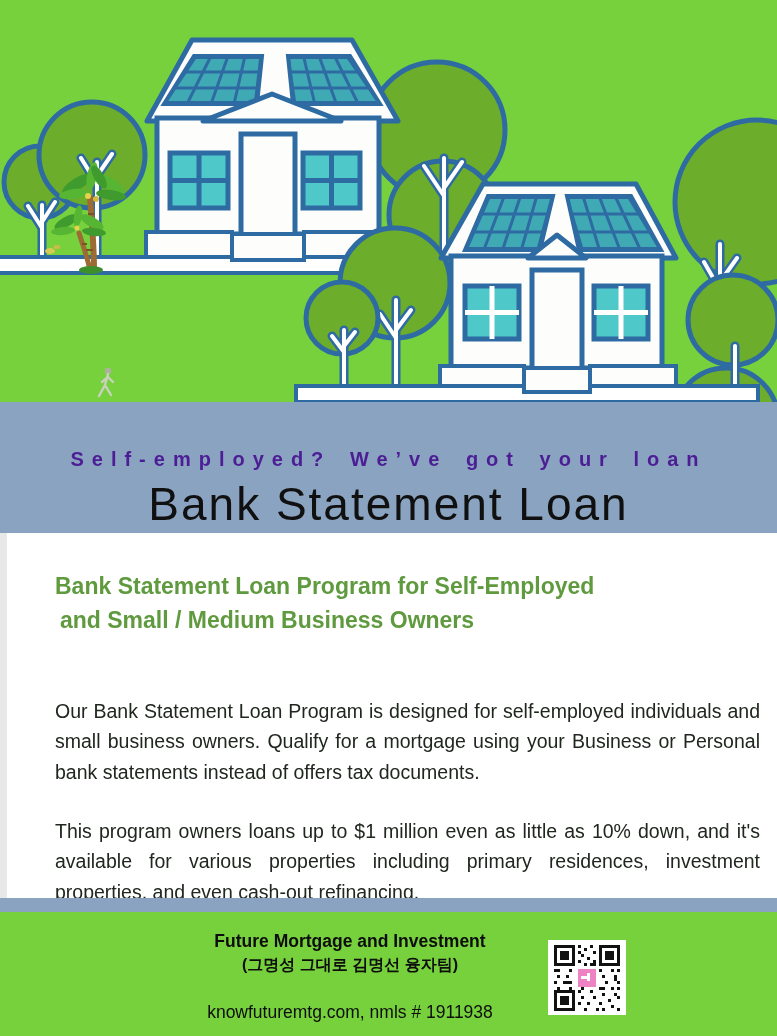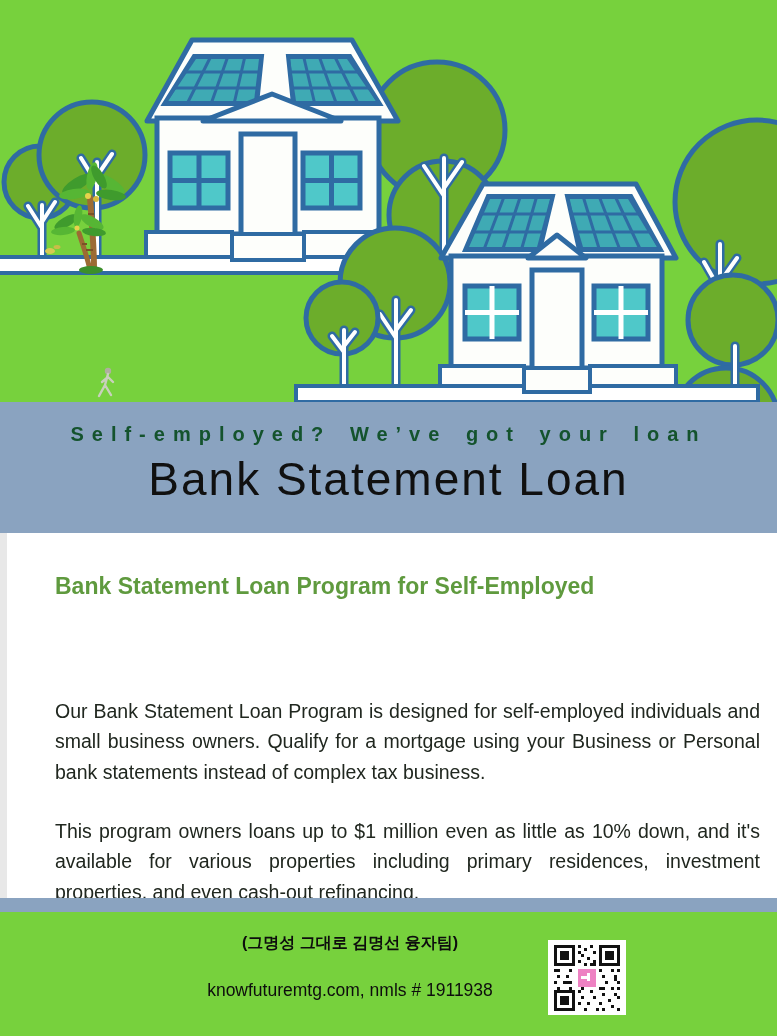--- a/index.html
+++ b/index.html
@@ -9,21 +9,21 @@
   }
   
   .hero{position:absolute;top:0;left:0;width:777px;height:402px;}
   .hero svg{display:block;}
   
   .banner{
     position:absolute;top:402px;left:0;width:777px;height:131px;
     background:#8aa3c0;text-align:center;
   }
   .tagline{
-    padding-top:21px;font-size:20px;font-weight:700;color:#14532d;
+    padding-top:46px;font-size:20px;font-weight:700;color:#4c1d95;
     letter-spacing:0.40em;word-spacing:0.25em;white-space:nowrap;
   }
   .big-title{
     margin-top:9px;font-size:46px;font-weight:400;color:#101010;
     letter-spacing:2px;line-height:1.05;
   }
   
   .content{
     position:absolute;top:533px;left:7px;width:777px;height:365px;
     background:#ffffff;color:#20271f;
@@ -218,28 +218,30 @@
   </div>
 
   <div class="banner">
     <div class="tagline">Self-employed? We’ve got your loan</div>
     <div class="big-title">Bank Statement Loan</div>
   </div>
 
   <div class="content">
     <div class="program-heading">
       <div class="l1">Bank Statement Loan Program for Self-Employed</div>
+      <div class="l2">and Small / Medium Business Owners</div>
     </div>
-    <p class="para para-1"><span>Our </span><span class="seg-b">Bank Statement Loan Program</span><span> is designed for </span><span class="seg-b">self-employed individuals and small business owners</span><span>. Qualify for a mortgage using your </span><span class="seg-b">Business or Personal bank statements</span><span> instead of complex tax business.</span></p>
+    <p class="para para-1"><span>Our </span><span class="seg-b">Bank Statement Loan Program</span><span> is designed for </span><span class="seg-b">self-employed individuals and small business owners</span><span>. Qualify for a mortgage using your </span><span class="seg-b">Business or Personal bank statements</span><span> instead of offers tax documents.</span></p>
     <p class="para para-2"><span>This program owners </span><span class="seg-b">loans up to $1 million</span><span> even as little as </span><span class="seg-b">10% down</span><span>, and it's available for various properties including primary residences, investment properties, and even cash-out refinancing.</span></p>
   </div>
 
   <div class="divider"></div>
   <div class="footer">
     <div class="footer-text">
+      <div class="f-company">Future Mortgage and Investment</div>
       <div class="f-team">(그명성 그대로 김명선 융자팀)</div>
       <div class="f-contact">knowfuturemtg.com, nmls # 1911938</div>
     </div>
     <div class="qr-box">
       <svg width="66" height="66" viewBox="0 0 66 66">
         <rect x="0" y="0" width="66" height="66" fill="#ffffff"></rect>
 
         <g fill="#111111">
           <rect x="0" y="0" width="21" height="21"></rect>
             <rect x="45" y="0" width="21" height="21"></rect>

